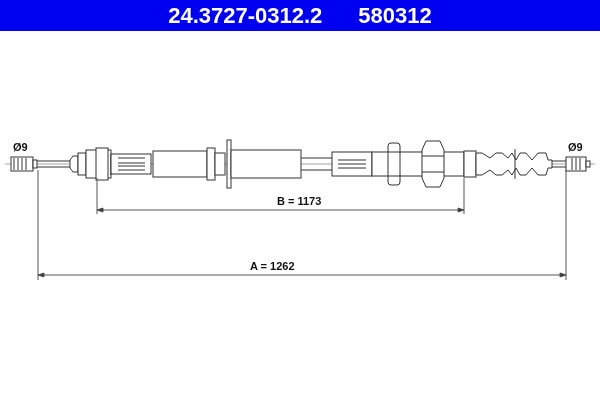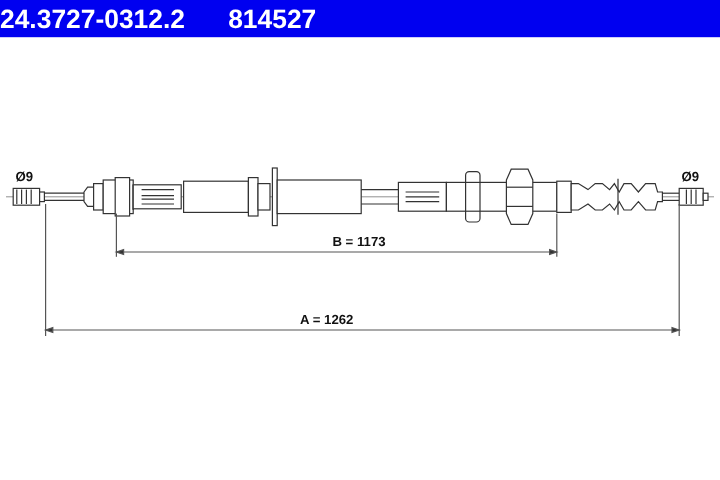--- a/index.html
+++ b/index.html
@@ -1,30 +1,30 @@
 <!DOCTYPE html>
 <html><head>
 <meta charset="utf-8">
 <style>
   html, body { margin: 0; padding: 0; background: #ffffff; }
   body { width: 600px; height: 400px; position: relative; overflow: hidden;
          font-family: "Liberation Sans", sans-serif; }
   .header { position: absolute; left: 0; top: 0; width: 600px; height: 31px;
             background: #0000f0; color: #fff; font-weight: bold; font-size: 22px;
-            display: flex; align-items: center; gap: 36px; }
+            display: flex; align-items: center; justify-content: center; gap: 36px; }
   .header span { letter-spacing: 0px; }
   svg { position: absolute; left: 0; top: 0; }
   .lbl { font-family: "Liberation Sans", sans-serif; font-weight: bold; font-size: 11px; fill: #111; }
 </style>
 </head>
 <body>
 
 <div class="header">
   <span>24.3727-0312.2</span>
-  <span>814527</span>
+  <span>580312</span>
 </div>
 
 <svg width="600" height="400" viewBox="0 0 600 400">
   <g stroke="#333" stroke-width="1" fill="none">
 
     <line x1="5" y1="164" x2="595" y2="164" stroke="#666" stroke-width="0.6"></line>
 
     <g>
       <rect x="11" y="157" width="22" height="14" fill="#fff"></rect>
       <line x1="14" y1="158" x2="14" y2="170"></line>

